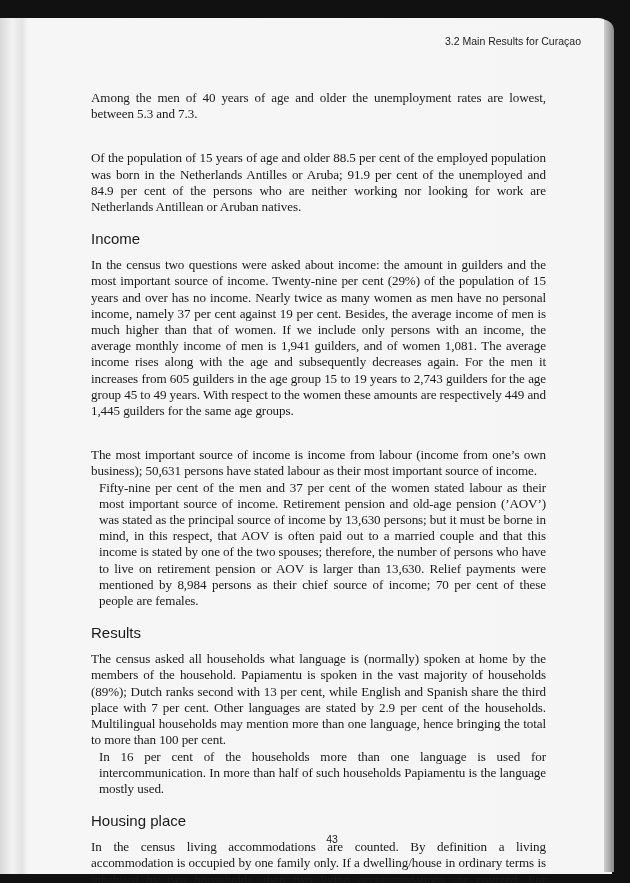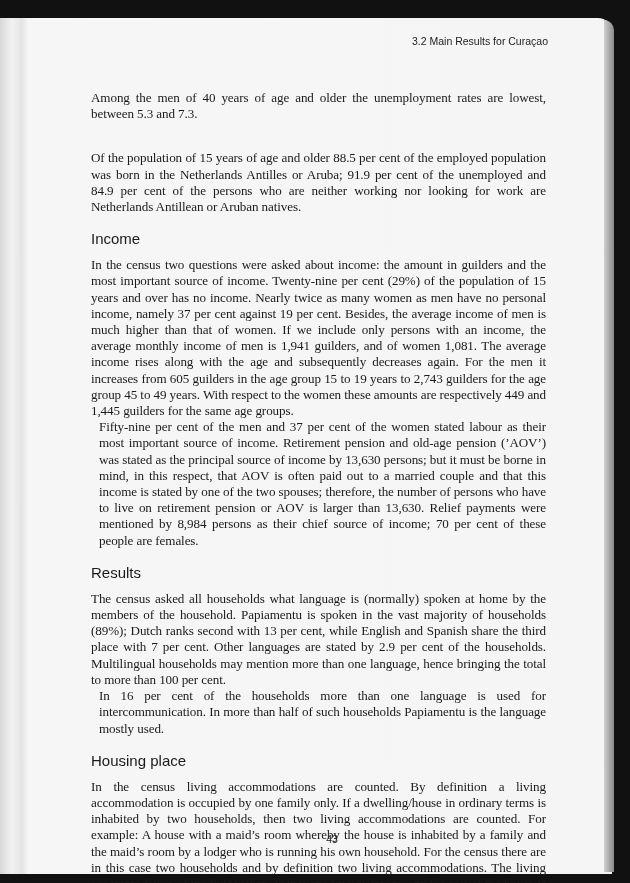--- a/index.html
+++ b/index.html
@@ -12,21 +12,21 @@
     position:absolute; left:0; top:18px; width:612px; height:856px;
     background:linear-gradient(to right,#d8d8d8 0px,#f2f2f2 12px,#e4e4e4 22px,#f6f6f6 28px,#f5f5f5 100%);
     border-top-right-radius:14px;
   }
   .right-edge {
     position:absolute; left:604px; top:20px; width:10px; height:852px;
     background:linear-gradient(to right,#cfcfcf,#8a8a8a);
     border-top-right-radius:10px;
   }
   .running-header {
-    position:absolute; left:412px; top:35px;
+    position:absolute; left:445px; top:35px;
     font-family:"Liberation Sans", sans-serif; font-size:10.5px; color:#222;
   }
   .content { position:absolute; left:91px; top:90px; width:455px; color:#1a1a1a; }
   .para {
     font-size:13.1px; line-height:16.2px; margin:0; text-align:justify;
     letter-spacing:-0.1px;
   }
   .para + .para { margin-top:28px; }
   .para.tight { margin-top:0 !important;margin-left:8px; }
   .heading {
@@ -45,20 +45,21 @@
 <div class="right-edge"></div>
 
 <div class="running-header">3.2 Main Results for Curaçao</div>
 
 <div class="content">
   <p class="para">Among the men of 40 years of age and older the unemployment rates are lowest, between 5.3 and 7.3.</p>
   <p class="para">Of the population of 15 years of age and older 88.5 per cent of the employed population was born in the Netherlands Antilles or Aruba; 91.9 per cent of the unemployed and 84.9 per cent of the persons who are neither working nor looking for work are Netherlands Antillean or Aruban natives.</p>
 
   <div class="heading">Income</div>
   <p class="para">In the census two questions were asked about income: the amount in guilders and the most important source of income. Twenty-nine per cent (29%) of the population of 15 years and over has no income. Nearly twice as many women as men have no personal income,  namely 37 per cent against 19 per cent. Besides, the average income of men is much higher than that of women. If we include only persons with an income, the average monthly income of men is 1,941 guilders, and of women 1,081. The average income rises along with the age and subsequently decreases again. For the men it increases from 605 guilders in the age group 15 to 19 years to 2,743 guilders for the age group 45 to 49 years. With respect to the women these amounts are respectively 449 and 1,445 guilders for the same age groups.</p>
+  <p class="para">The most important source of income is income from labour (income from one’s own business); 50,631 persons have stated labour as their most important source of income.</p>
   <p class="para tight">Fifty-nine per cent of the men and 37 per cent of the women stated labour as their most important source of income. Retirement pension and old-age pension (’AOV’) was stated as the principal source of income by 13,630 persons; but it must be borne in mind, in this respect, that AOV is often paid out to a married couple and that this income is stated by one of the two spouses; therefore, the number of persons who have to live on retirement pension or AOV is larger than 13,630. Relief payments were mentioned by 8,984 persons as their chief source of income; 70 per cent of these people are females.</p>
 
   <div class="heading">Results</div>
   <p class="para">The census asked all households what language is (normally) spoken at home by the members of the household. Papiamentu is spoken in the vast majority of households (89%); Dutch ranks second with 13 per cent, while English and Spanish share the third place with 7 per cent. Other languages are stated by 2.9 per cent of the households. Multilingual households may mention more than one language, hence bringing the total to more than 100 per cent.</p>
   <p class="para tight">In 16 per cent of the households more than one language is used for intercommunication. In more than half of such households Papiamentu is the language mostly used.</p>
 
   <div class="heading">Housing place</div>
   <p class="para">In the census living accommodations are counted. By definition a living accommodation is occupied by one family only. If a dwelling/house in ordinary terms is inhabited by two households, then two living accommodations are counted. For example: A house with a maid’s room whereby the house is inhabited by a family and the maid’s room by a lodger who is running his own household. For the census there are in this case two households and by definition two living accommodations. The living accommodation of the lodger then, is that one (maid’s)room, and the rest of the house is the family’s living accommodation.</p>
 </div>
 

